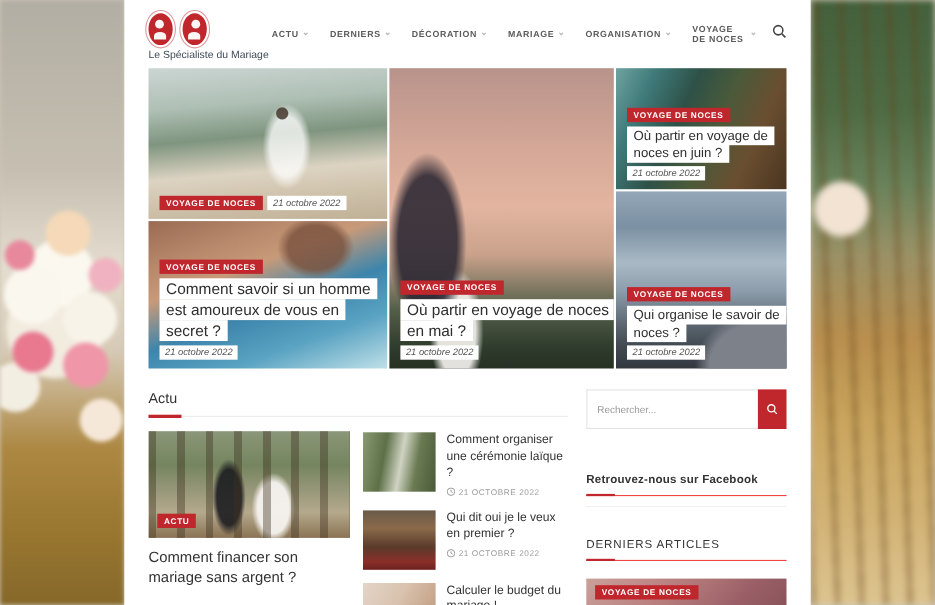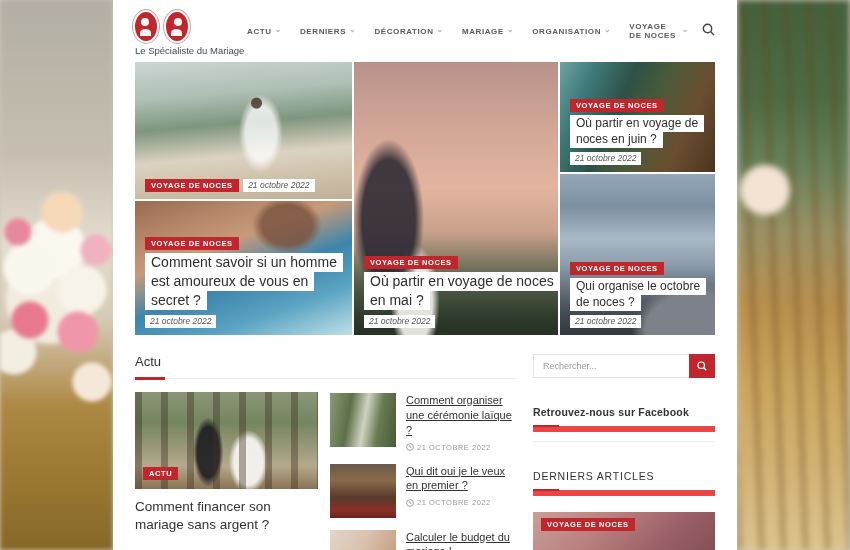--- a/index.html
+++ b/index.html
@@ -103,34 +103,34 @@
       radial-gradient(ellipse 20px 46px at 40% 62%, rgba(25,25,30,0.88) 0 55%, transparent 76%),
       linear-gradient(180deg,#8a9678 0%,#75855f 32%,#98987a 56%,#b5a98c 76%,#8a7354 100%); }
   .featured-img .badge { position:absolute; left:8px; bottom:9px; }
   .featured-title { margin-top:9px; font-size:13.5px; font-weight:500; color:#333; line-height:1.35; }
   .list { flex:1; display:flex; flex-direction:column; gap:12px; padding-top:1px; }
   .list-item { display:flex; gap:10px; cursor:pointer; }
   .thumb { width:66px; height:54px; flex:none; }
   .thumb-1 { background:linear-gradient(100deg,#8a9a72 0%,#5d7048 30%,#cfd3c2 52%,#6a7a52 72%,#4a5a38 100%); }
   .thumb-2 { background:linear-gradient(180deg,#6a5a4a 0%,#8a6a4a 30%,#5a3a2a 62%,#8a2f2a 86%,#6b211e 100%); }
   .thumb-3 { background:linear-gradient(120deg,#e3d5c8 0%,#d9c2ae 42%,#c9a88e 72%,#b5917a 100%); }
-  .item-title { font-size:11px; font-weight:500; color:#333; line-height:1.35;text-decoration:underline; }
+  .item-title { font-size:11px; font-weight:500; color:#333; line-height:1.35; }
   .item-meta { margin-top:5px; font-size:7.5px; color:#9a9a9a; letter-spacing:0.5px;
     display:flex; align-items:center; gap:3px; }
 
   
   .sidebar { flex:1; }
-  .search-row { display:flex; height:24px; margin-bottom:28px; }
+  .search-row { display:flex; height:36px; margin-bottom:40px; }
   .search-row input { flex:1; border:1px solid #e3e3e3; border-right:none; font-size:9px;
     padding:0 9px; color:#777; outline:none; font-family:"Liberation Sans",sans-serif; }
   .search-row input::placeholder { color:#9a9a9a; }
   .search-btn { width:26px; background:#c0272d; border:none; color:#fff; cursor:pointer;
     display:flex; align-items:center; justify-content:center; }
   .widget-head { position:relative; font-size:10.5px; font-weight:700; color:#333;
-    padding-bottom:8px; border-bottom:6px solid #ef4444; letter-spacing:0.2px; }
+    padding-bottom:8px; border-bottom:1px solid #ef4444; letter-spacing:0.2px; }
   .widget-head::after { content:''; position:absolute; left:0; bottom:-1px; width:26px;
     height:2px; background:#c0272d; }
   .fb-space { border-bottom:1px solid #f0f0f0; height:10px; margin-bottom:28px; }
   .latest-head { text-transform:uppercase; letter-spacing:0.8px; font-weight:400; }
   .latest-img { position:relative; margin-top:16px; height:60px; cursor:pointer;
     background:linear-gradient(135deg,#caa09a 0%,#b97f7e 35%,#9a5f66 66%,#7c4a52 100%); }
   .latest-img .badge { position:absolute; left:8px; top:6px; }
 
   svg { display:block; }
 </style>
@@ -213,21 +213,21 @@
       <div class="cell cell-tr img-tr">
         <div class="ov">
           <span class="badge">VOYAGE DE NOCES</span>
           <div class="htitle"><span class="hl">Où partir en voyage de noces en juin ?</span></div>
           <span class="hdate">21 octobre 2022</span>
         </div>
       </div>
       <div class="cell cell-br img-br">
         <div class="ov">
           <span class="badge">VOYAGE DE NOCES</span>
-          <div class="htitle"><span class="hl">Qui organise le octobre de noces ?</span></div>
+          <div class="htitle"><span class="hl">Qui organise le savoir de noces ?</span></div>
           <span class="hdate">21 octobre 2022</span>
         </div>
       </div>
     </div>
   </div>
 
   <div class="content">
     <div class="main-left">
       <div class="section-head">Actu</div>
       <div class="articles-row">

